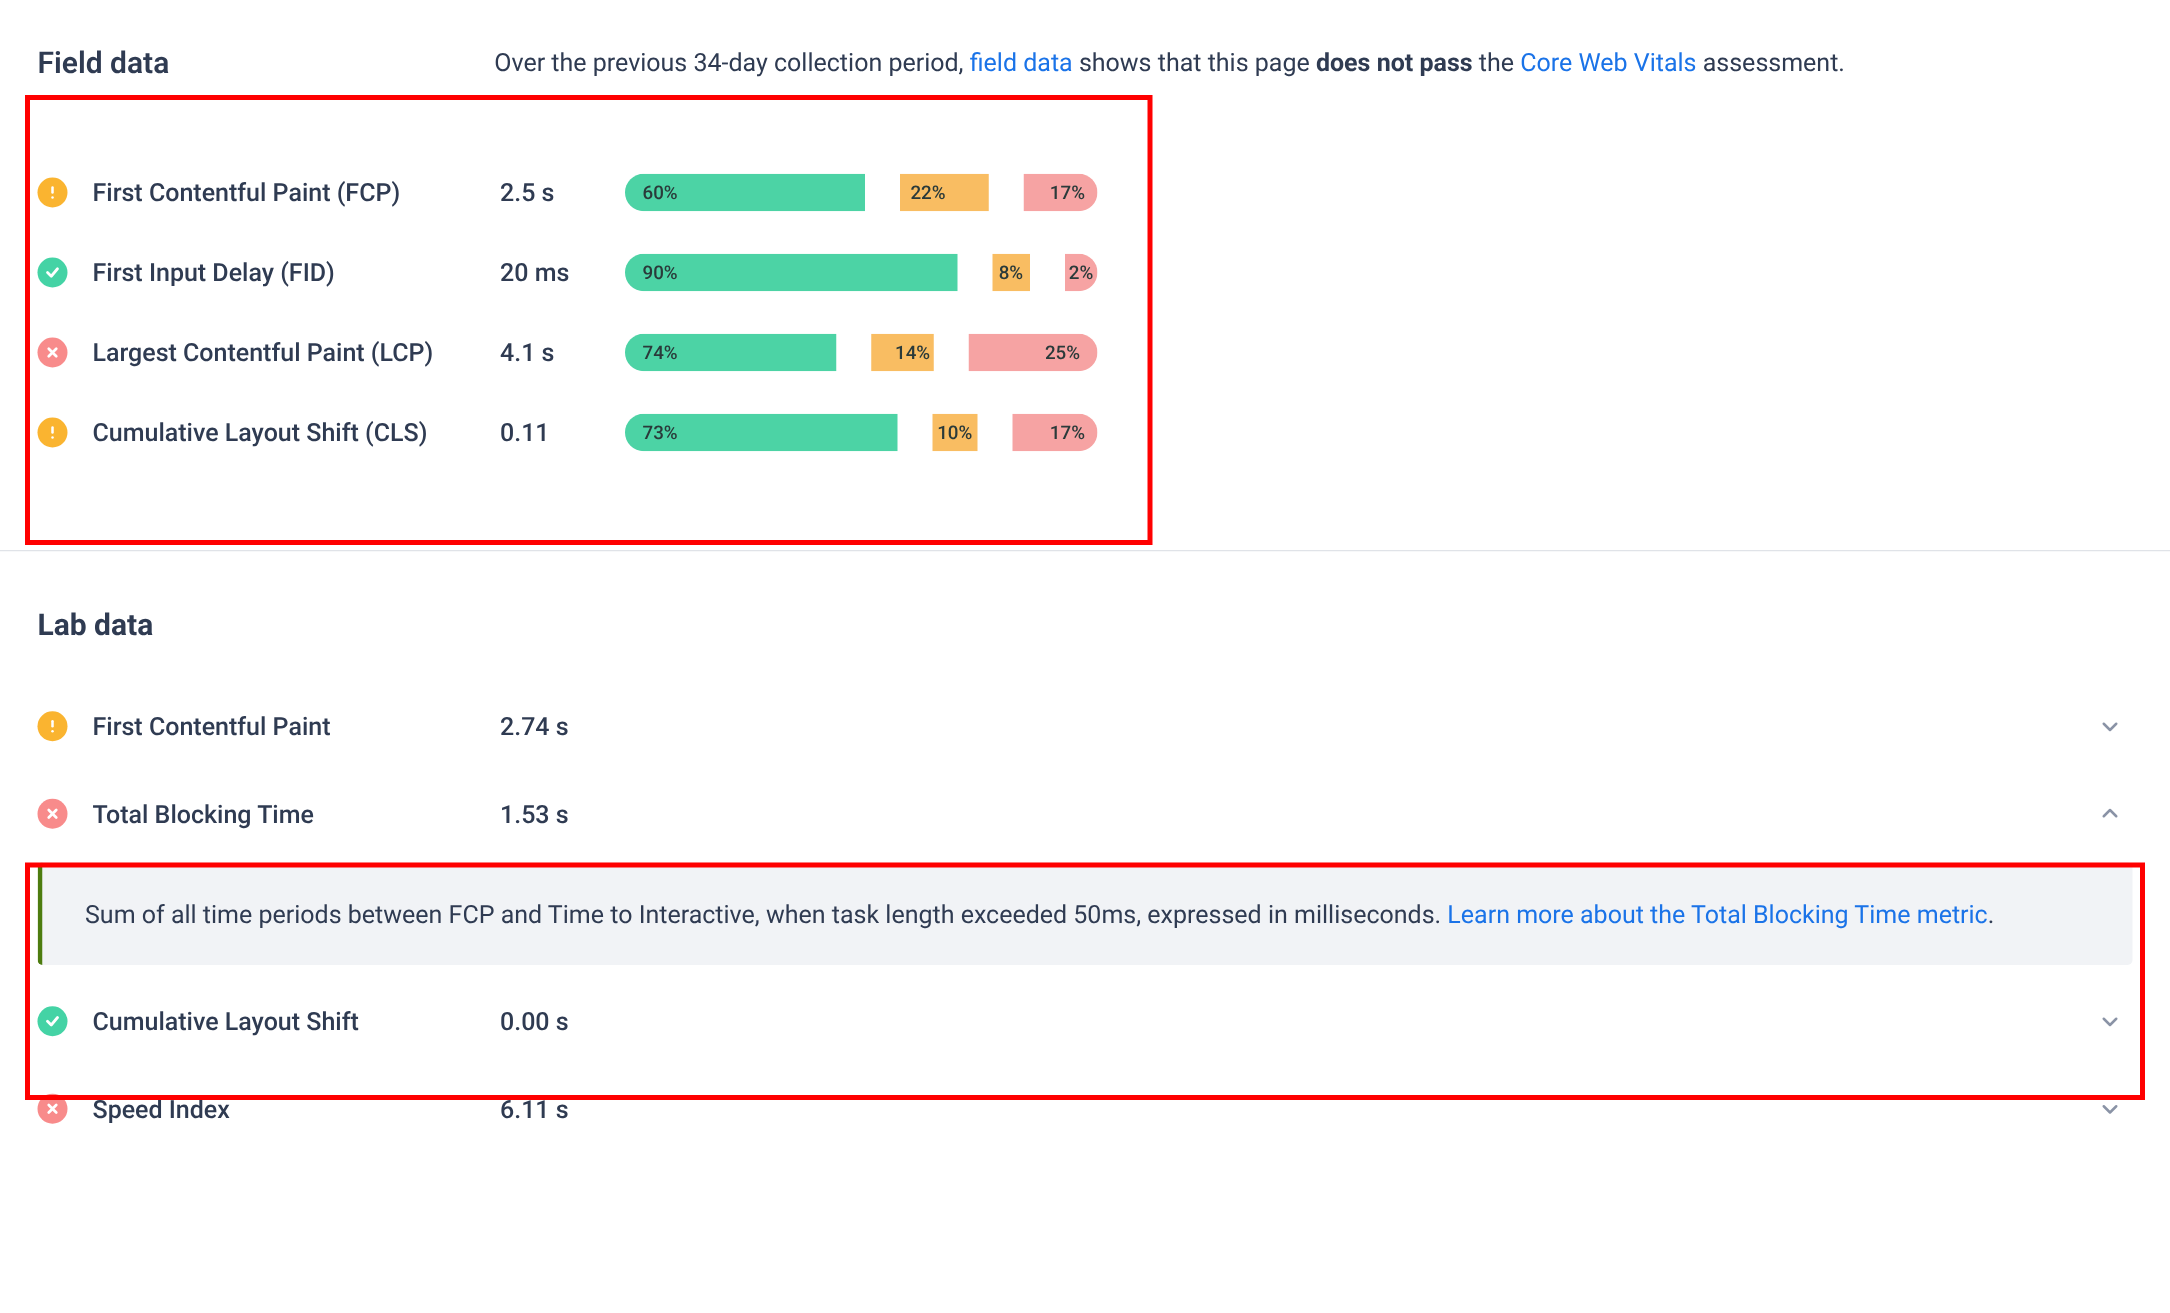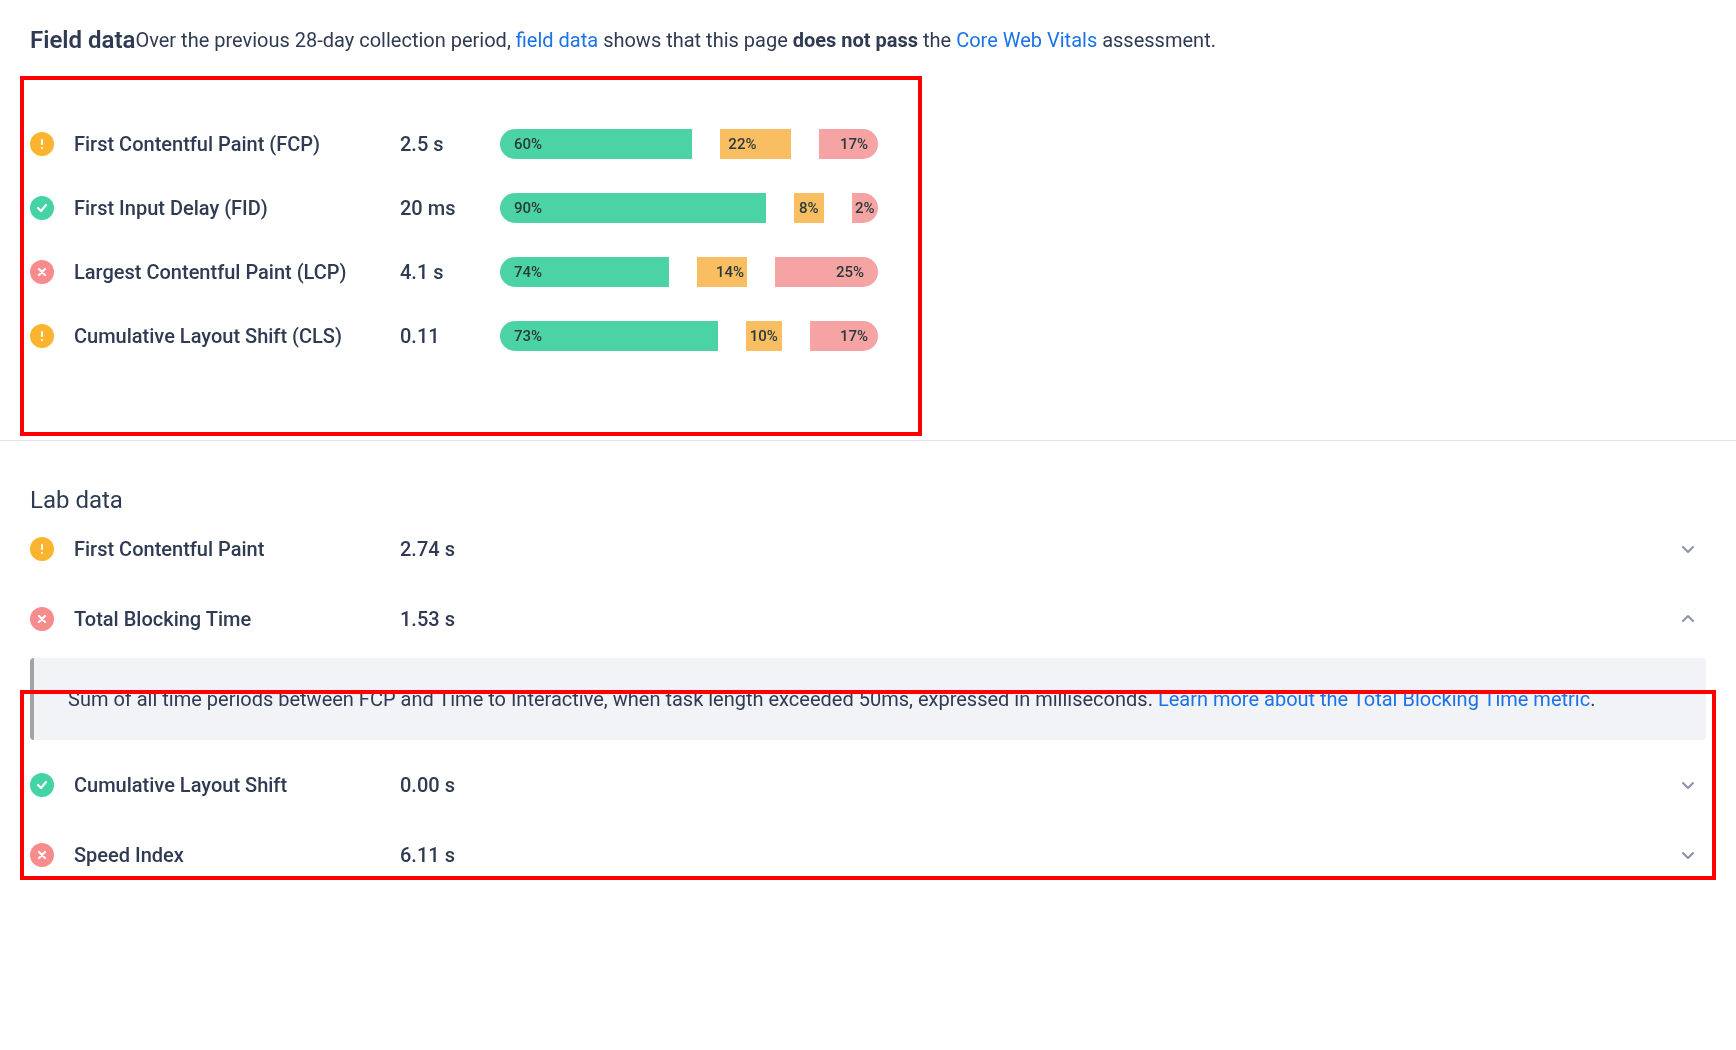--- a/index.html
+++ b/index.html
@@ -11,21 +11,22 @@
     width: 1736px;
     height: 1050px;
     position: relative;
     padding: 0 30px;
   }
 
   
   .header-row {
     display: flex;
     align-items: flex-start;
-    padding-top: 26px;
+    padding-top: 36px;
+    gap: 260px;
   }
   .section-title {
     font-size: 24px;
     font-weight: 600;
     color: #2f3b52;
   }
   .header-desc {
     font-size: 20px;
     color: #2f3b52;
     line-height: 1.4;
@@ -112,22 +113,23 @@
   }
 
   
   .lab-section {
     position: absolute;
     top: 486px;
     left: 30px; right: 30px;
   }
   .lab-title {
     font-size: 24px;
-    font-weight: 400;
-    color: #2f3b52;
+    font-weight: 700;
+    color: #2f3b52;
+    margin-bottom: 32px;
   }
   .lab-row {
     display: flex;
     align-items: center;
     height: 70px;
   }
   .chev-col {
     margin-left: auto;
     padding-right: 8px;
   }
@@ -138,36 +140,36 @@
     border: 4px solid #ff0000;
     position: absolute;
     top: 690px;
     left: 20px;
     right: 20px;
     height: 190px;
     pointer-events: none;
   }
   .detail-panel {
     background: #f1f3f6;
-    border-left: 4px solid #a3a3a3;
+    border-left: 4px solid #4d7c0f;
     border-radius: 4px;
     padding: 24px 34px;
     margin: 4px 0 10px 0;
     font-size: 20px;
     color: #2f3b52;
     line-height: 1.7;
   }
 </style>
 </head>
 <body>
 
 <div class="header-row">
   <div class="section-title">Field data</div>
   <div class="header-desc">
-    <span>Over the previous 28-day collection period, </span>
+    <span>Over the previous 34-day collection period, </span>
     <a class="link" href="#">field data</a>
     <span> shows that this page </span>
     <span class="bold">does not pass</span>
     <span> the  </span>
     <a class="link" href="#">Core Web Vitals</a>
     <span> assessment.</span>
   </div>
 </div>
 
 <div class="highlight-box"></div>

